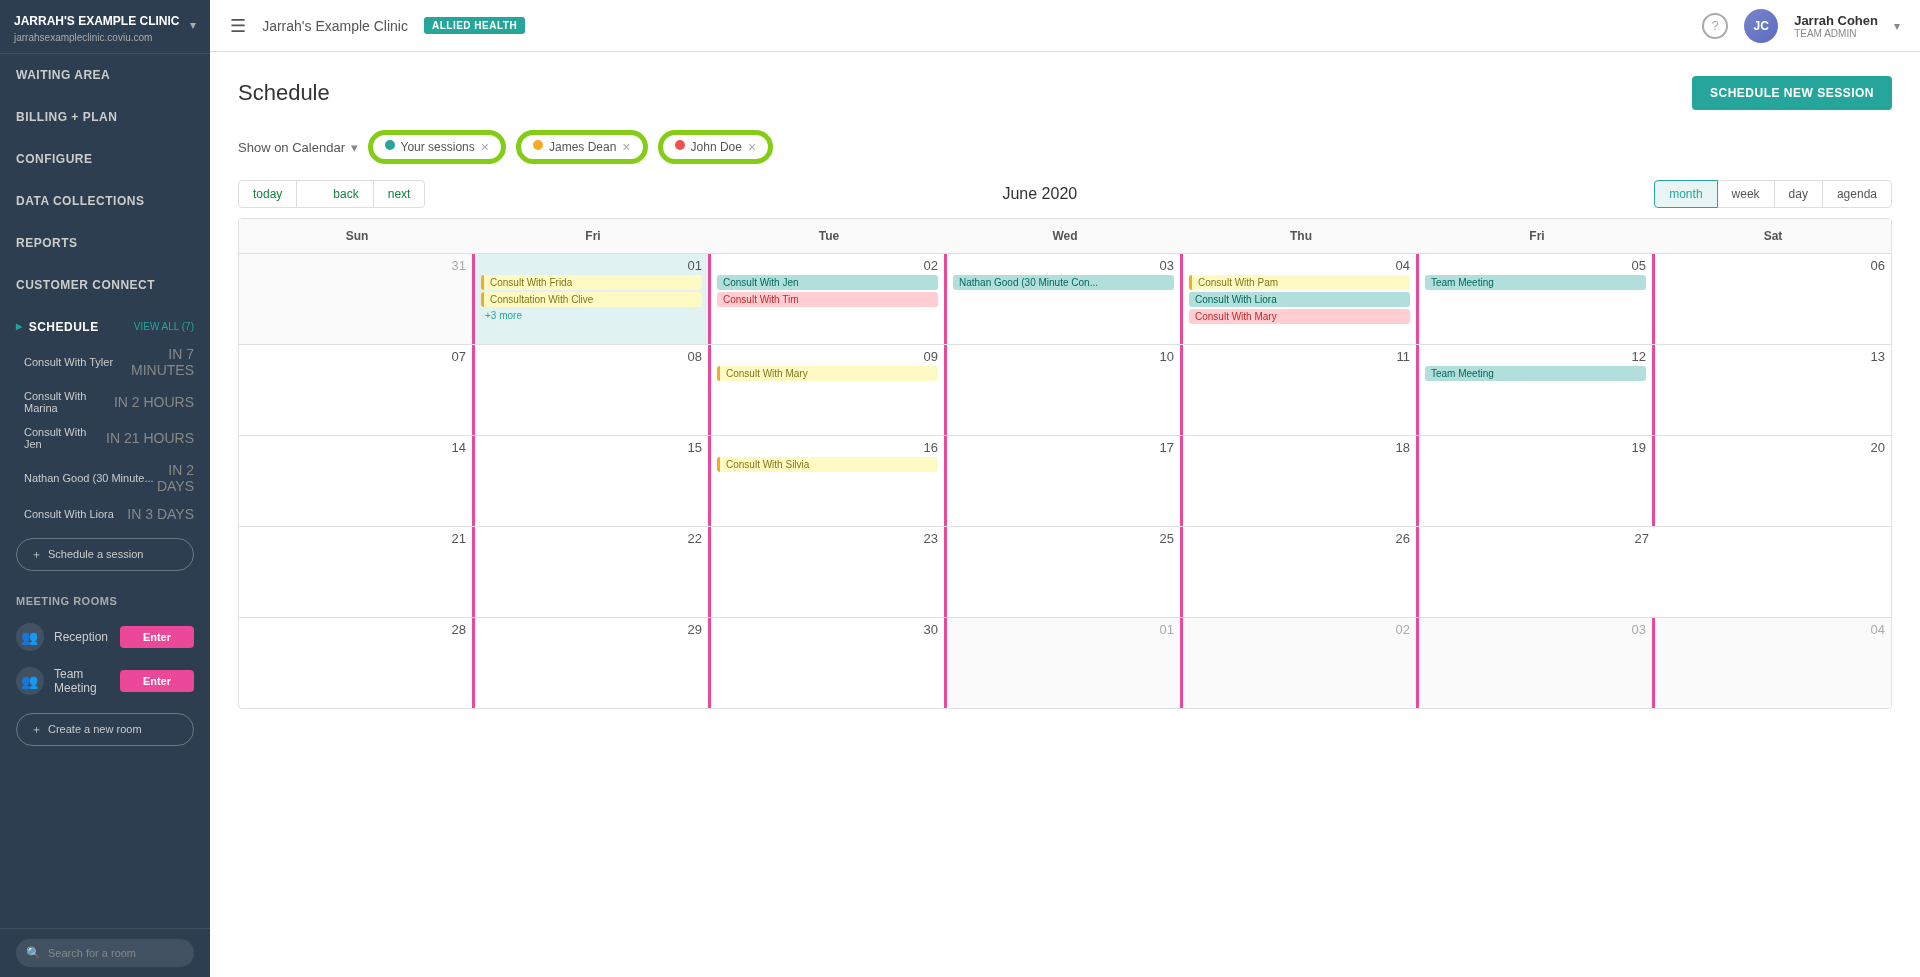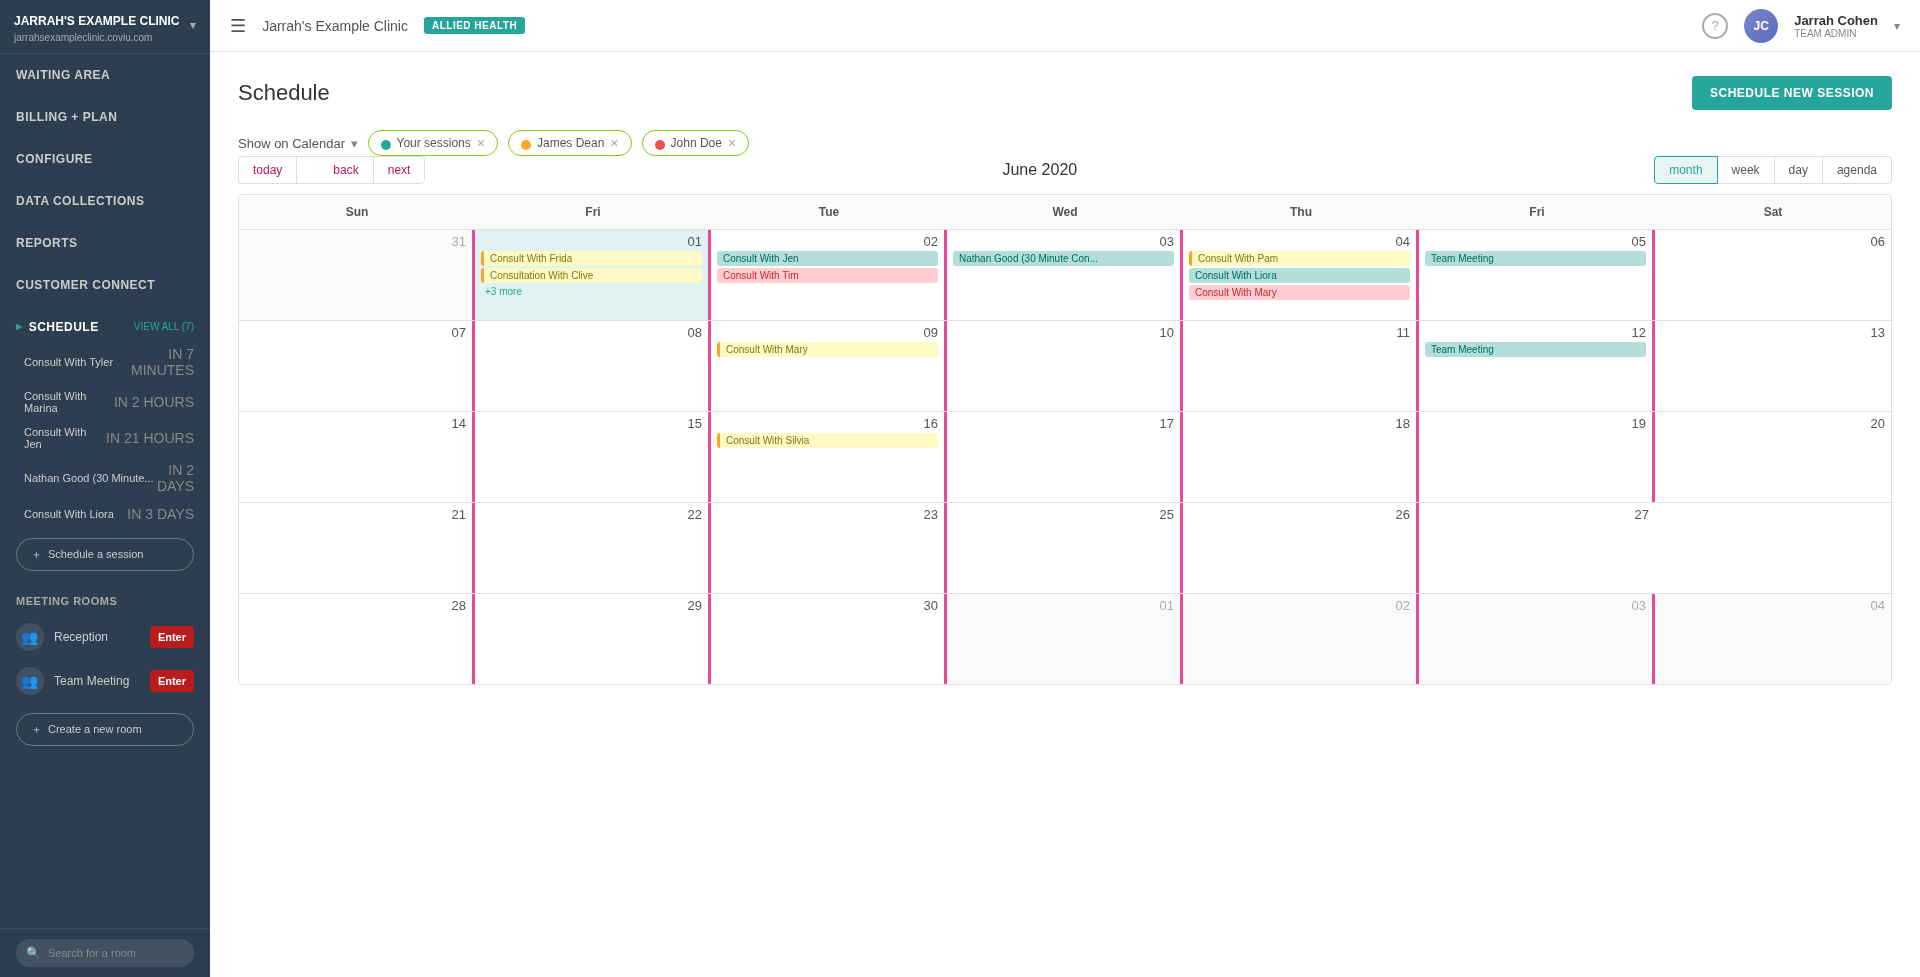--- a/index.html
+++ b/index.html
@@ -126,24 +126,24 @@
       justify-content: center;
       font-size: 14px;
       color: #ccc;
     }
     .room-name {
       flex: 1;
       font-size: 12px;
       color: #ccc;
     }
     .room-enter-btn {
-      background: #b91c1c;
+      background: #ec4899;
       color: #fff;
       border: none;
-      padding: 5px 8px;
+      padding: 5px 23px;
       border-radius: 4px;
       font-size: 11px;
       font-weight: 600;
       cursor: pointer;
     }
     .create-room-btn {
       margin: 10px 16px;
       background: transparent;
       border: 1px solid rgba(255,255,255,0.3);
       color: #ccc;
@@ -246,35 +246,36 @@
       letter-spacing: 0.5px;
       cursor: pointer;
       text-transform: uppercase;
     }
 
     
     .calendar-filters {
       display: flex;
       align-items: center;
       gap: 10px;
+      margin-bottom: 16px;
     }
     .show-on-calendar {
       display: flex;
       align-items: center;
       gap: 6px;
       font-size: 13px;
       color: #555;
       cursor: pointer;
     }
     .show-on-calendar-chevron { color: #888; }
     .filter-chip {
       display: flex;
-      align-items: flex-end;
+      align-items: flex-start;
       gap: 6px;
-      border: 1px solid #84cc16;
+      border: 5px solid #84cc16;
       border-radius: 20px;
       padding: 5px 12px;
       font-size: 12px;
       color: #555;
       cursor: pointer;
     }
     .filter-chip-dot {
       width: 10px;
       height: 10px;
       border-radius: 50%;
@@ -285,21 +286,21 @@
     .calendar-nav {
       display: flex;
       align-items: center;
       justify-content: space-between;
       margin-bottom: 10px;
     }
     .cal-nav-left { display: flex; gap: 0; }
     .cal-nav-btn {
       border: 1px solid #ddd;
       background: #fff;
-      color: #be185d;
+      color: #15803d;
       padding: 6px 14px;
       font-size: 12px;
       cursor: pointer;
     }
     .cal-nav-btn:first-child { border-radius: 4px 0 0 4px; }
     .cal-nav-btn:last-child { border-radius: 0 4px 4px 0; margin-left: -1px; }
     .cal-nav-btn:not(:first-child):not(:last-child) { margin-left: -1px; padding-left: 36px; }
     .cal-month-label { font-size: 16px; font-weight: 400; color: #333; }
     .cal-view-btns { display: flex; }
     .cal-view-btn {

